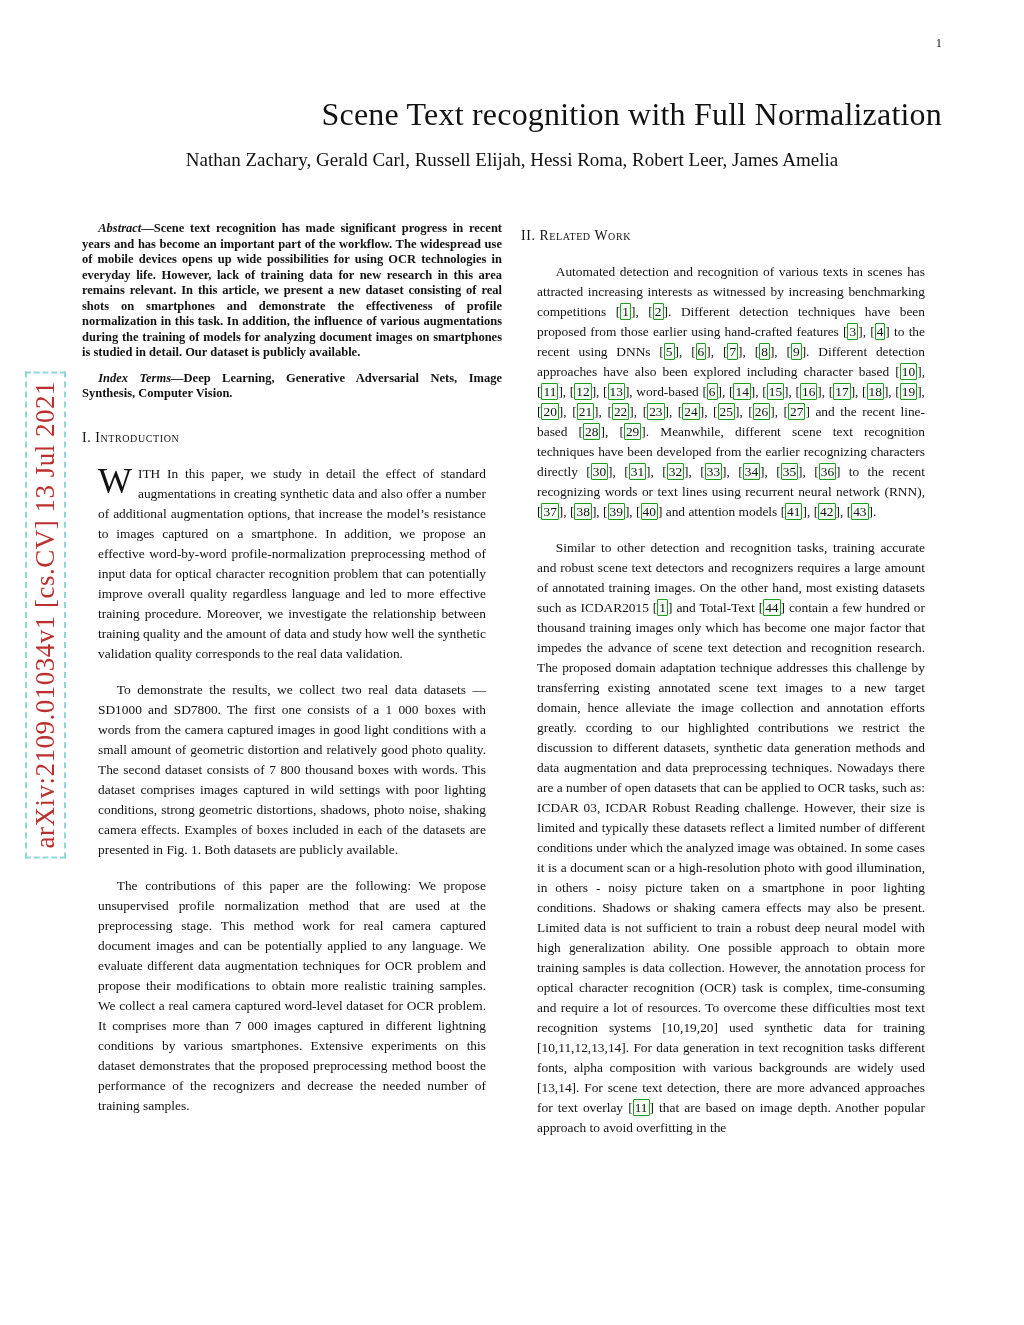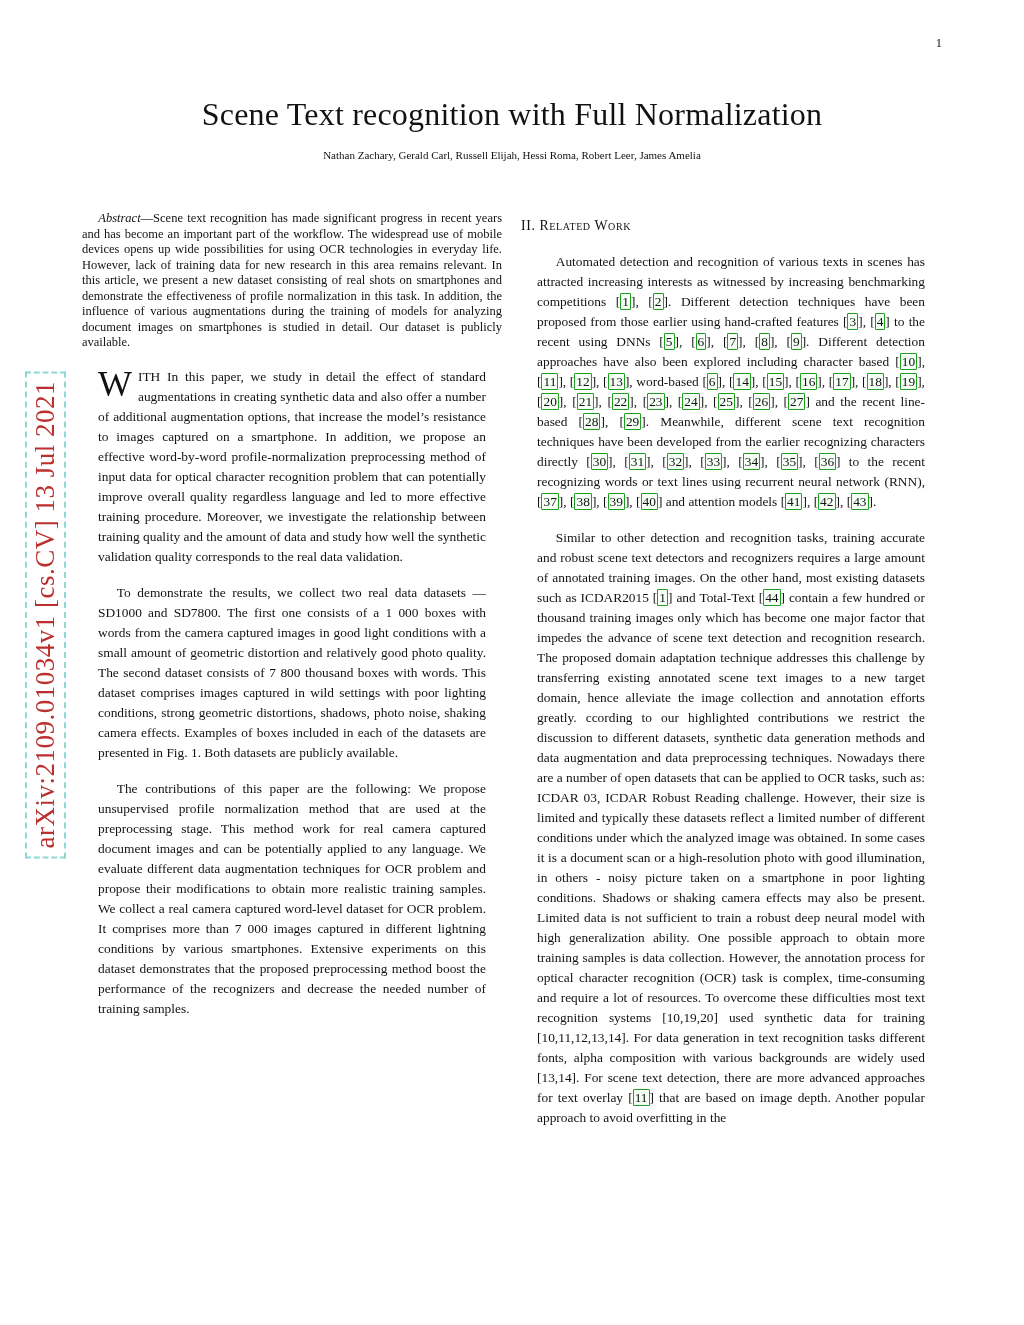--- a/index.html
+++ b/index.html
@@ -40,44 +40,44 @@
     letter-spacing: 0.5px;
   }
   .content {
     position: absolute;
     left: 82px;
     top: 0;
     width: 860px;
   }
   .title {
     margin: 96px 0 16px 0;
-    text-align: center;
+    text-align: right;
     font-size: 32px;
     font-weight: 400;
     letter-spacing: 0.2px;
   }
   .authors {
     margin-top: 16px;
     text-align: center;
-    font-size: 11px;
+    font-size: 19px;
   }
   .columns {
     display: flex;
     gap: 19px;
     margin-top: 50px;
   }
   .col {
     width: 420px;
     text-align: justify;
     font-size: 13.4px;
     line-height: 20px;
   }
   .abstract {
     margin: 0 0 7px 0;
-    font-weight: 400;
+    font-weight: 700;
     font-size: 12.5px;
     line-height: 15.5px;
     text-indent: 1.3em;
   }
   .index-terms { margin-top: 10px; }
   .term-label { font-style: italic; }
   .section-heading {
     font-size: 13.8px;
     font-weight: 400;
     font-variant: small-caps;
@@ -114,21 +114,23 @@
   <div class="content">
 
     <h1 class="title">Scene Text recognition with Full Normalization</h1>
     <div class="authors">Nathan Zachary, Gerald Carl, Russell Elijah, Hessi Roma, Robert Leer, James Amelia</div>
 
     <div class="columns">
 
       <div class="col">
         <p class="abstract"><span class="term-label">Abstract</span><span>—Scene text recognition has made significant progress in recent years and has become an important part of the workflow. The widespread use of mobile devices opens up wide possibilities for using OCR technologies in everyday life. However, lack of training data for new research in this area remains relevant. In this article, we present a new dataset consisting of real shots on smartphones and demonstrate the effectiveness of profile normalization in this task. In addition, the influence of various augmentations during the training of models for analyzing document images on smartphones is studied in detail. Our dataset is publicly available.</span></p>
 
+        <p class="abstract index-terms"><span class="term-label">Index Terms</span><span>—Deep Learning, Generative Adversarial Nets, Image Synthesis, Computer Vision.</span></p>
 
+        <h2 class="section-heading">I. Introduction</h2>
 
         <p class="para"><span class="dropcap">W</span><span>ITH In this paper, we study in detail the effect of standard augmentations in creating synthetic data and also offer a number of additional augmentation options, that increase the model’s resistance to images captured on a smartphone. In addition, we propose an effective word-by-word profile-normalization preprocessing method of input data for optical character recognition problem that can potentially improve overall quality regardless language and led to more effective training procedure. Moreover, we investigate the relationship between training quality and the amount of data and study how well the synthetic validation quality corresponds to the real data validation.</span></p>
         <p class="para indent">To demonstrate the results, we collect two real data datasets — SD1000 and SD7800. The first one consists of a 1 000 boxes with words from the camera captured images in good light conditions with a small amount of geometric distortion and relatively good photo quality. The second dataset consists of 7 800 thousand boxes with words. This dataset comprises images captured in wild settings with poor lighting conditions, strong geometric distortions, shadows, photo noise, shaking camera effects. Examples of boxes included in each of the datasets are presented in Fig. 1. Both datasets are publicly available.</p>
         <p class="para indent">The contributions of this paper are the following: We propose unsupervised profile normalization method that are used at the preprocessing stage. This method work for real camera captured document images and can be potentially applied to any language. We evaluate different data augmentation techniques for OCR problem and propose their modifications to obtain more realistic training samples. We collect a real camera captured word-level dataset for OCR problem. It comprises more than 7 000 images captured in different lightning conditions by various smartphones. Extensive experiments on this dataset demonstrates that the proposed preprocessing method boost the performance of the recognizers and decrease the needed number of training samples.</p>
       </div>
 
       <div class="col">
         <h2 class="section-heading related-heading">II. Related Work</h2>
 
         <p class="para indent">Automated detection and recognition of various texts in scenes has attracted increasing interests as witnessed by increasing benchmarking competitions [<span class="cite">1</span>], [<span class="cite">2</span>]. Different detection techniques have been proposed from those earlier using hand-crafted features [<span class="cite">3</span>], [<span class="cite">4</span>] to the recent using DNNs [<span class="cite">5</span>], [<span class="cite">6</span>], [<span class="cite">7</span>], [<span class="cite">8</span>], [<span class="cite">9</span>]. Different detection approaches have also been explored including character based [<span class="cite">10</span>], [<span class="cite">11</span>], [<span class="cite">12</span>], [<span class="cite">13</span>], word-based [<span class="cite">6</span>], [<span class="cite">14</span>], [<span class="cite">15</span>], [<span class="cite">16</span>], [<span class="cite">17</span>], [<span class="cite">18</span>], [<span class="cite">19</span>], [<span class="cite">20</span>], [<span class="cite">21</span>], [<span class="cite">22</span>], [<span class="cite">23</span>], [<span class="cite">24</span>], [<span class="cite">25</span>], [<span class="cite">26</span>], [<span class="cite">27</span>] and the recent line-based [<span class="cite">28</span>], [<span class="cite">29</span>]. Meanwhile, different scene text recognition techniques have been developed from the earlier recognizing characters directly [<span class="cite">30</span>], [<span class="cite">31</span>], [<span class="cite">32</span>], [<span class="cite">33</span>], [<span class="cite">34</span>], [<span class="cite">35</span>], [<span class="cite">36</span>] to the recent recognizing words or text lines using recurrent neural network (RNN), [<span class="cite">37</span>], [<span class="cite">38</span>], [<span class="cite">39</span>], [<span class="cite">40</span>] and attention models [<span class="cite">41</span>], [<span class="cite">42</span>], [<span class="cite">43</span>].</p>

